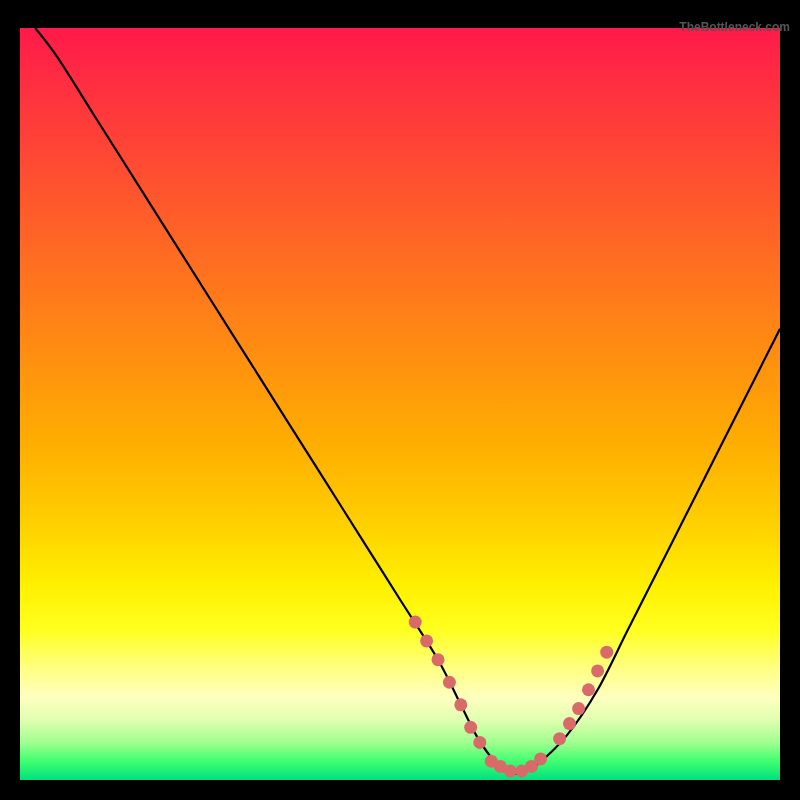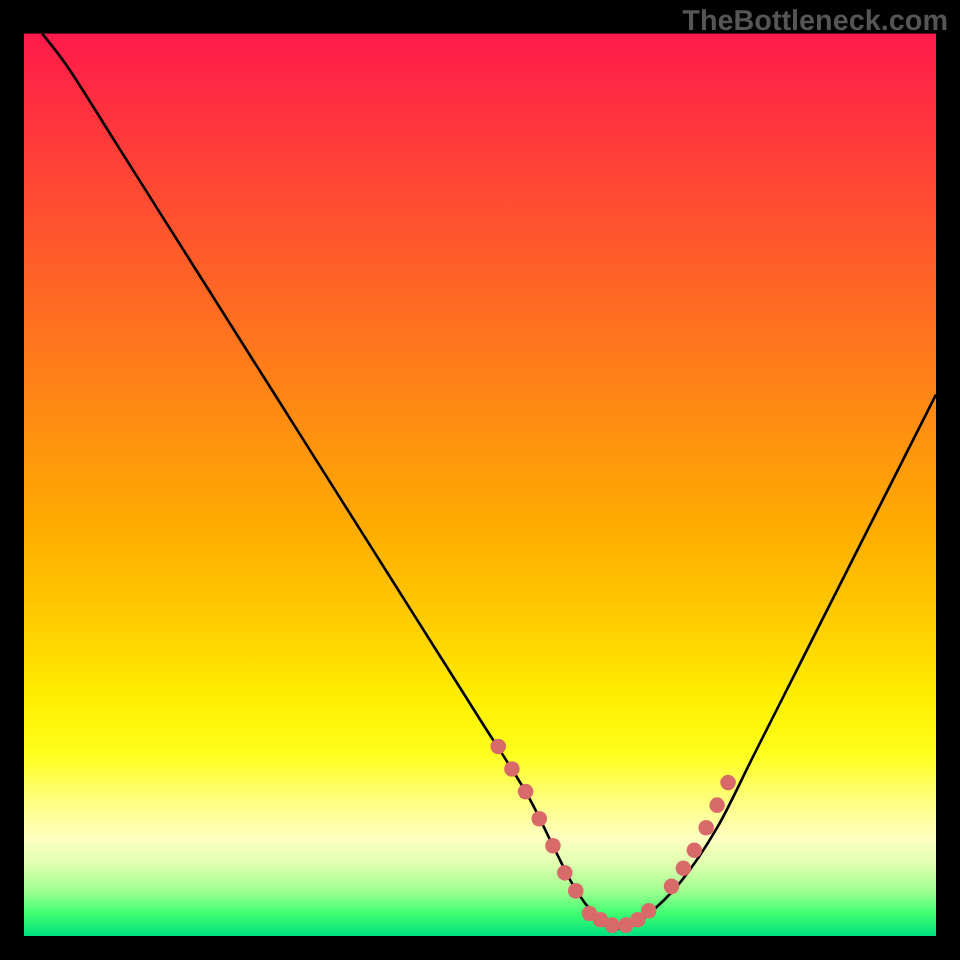--- a/index.html
+++ b/index.html
@@ -6,24 +6,24 @@
   body {
     width: 800px;
     height: 800px;
     background: #000;
     position: relative;
     font-family: Arial, sans-serif;
     overflow: hidden;
   }
   .watermark {
     position: absolute;
-    top: 4px;
+    top: 20px;
     right: 10px;
     color: #555;
-    font-size: 24px;
+    font-size: 12px;
     font-weight: bold;
     z-index: 10;
   }
   .plot-area {
     position: absolute;
     left: 20px;
     top: 28px;
     width: 760px;
     height: 752px;
   }

